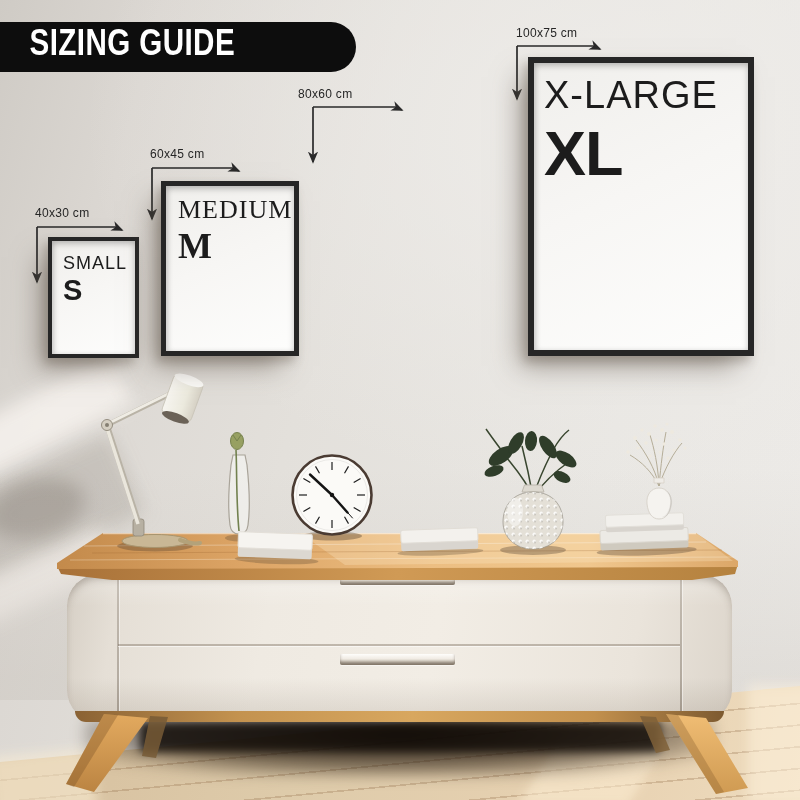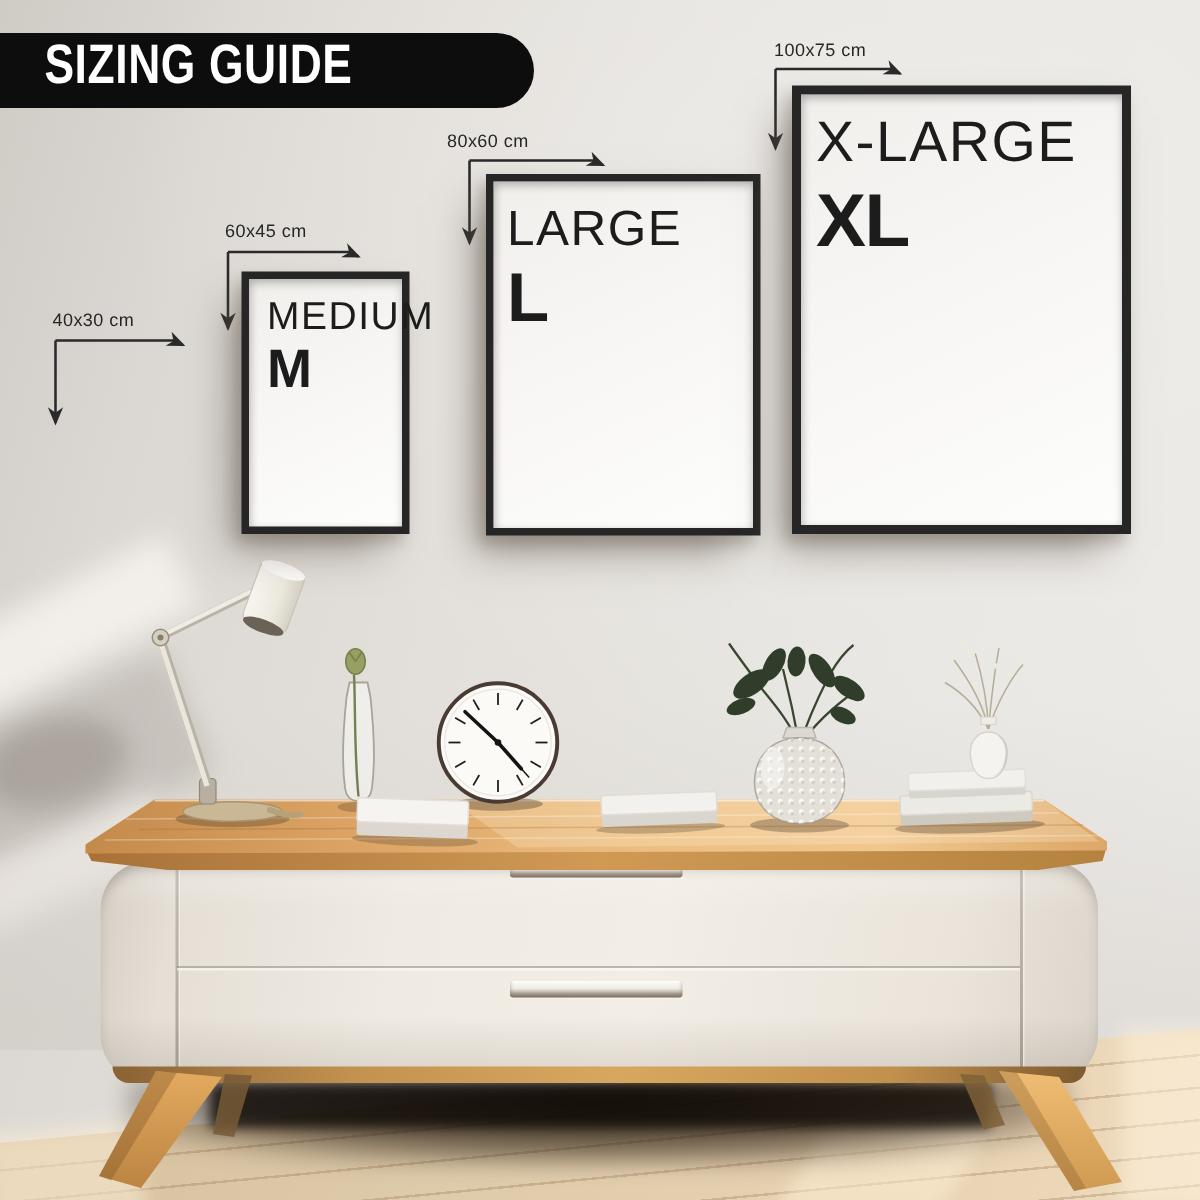--- a/index.html
+++ b/index.html
@@ -56,29 +56,29 @@
   
   .frame{position:absolute;background:var(--frame-border,#262626);
     box-shadow:-13px 15px 26px -5px rgba(96,86,74,.55),-4px 6px 9px rgba(96,86,74,.30);}
   .paper{position:absolute;background:linear-gradient(155deg,#f0efec 0%,#f7f6f4 45%,#fdfdfc 100%);
     box-shadow:inset 0 3px 6px rgba(0,0,0,.22),inset 3px 0 5px rgba(0,0,0,.07);}
   .frame .name{display:block;color:var(--label-text,#1c1c1c);letter-spacing:1px;line-height:1;}
   .frame .letter{display:block;color:var(--label-text,#1c1c1c);font-weight:700;letter-spacing:-1px;line-height:1;}
   .frame.small  {left:48px;top:237px;width:91px;height:121px;}
   .frame.small  .paper{inset:4px;padding:13px 0 0 11px;}
   .frame.small  .name{font-size:18px;} .frame.small .letter{font-size:29px;margin-top:4px;}
-  .frame.medium {left:161px;top:181px;width:112px;height:175px;}
+  .frame.medium {left:161px;top:181px;width:138px;height:175px;font-family:Liberation Serif, serif;}
   .frame.medium .paper{inset:5px;padding:11px 0 0 12px;}
   .frame.medium .name{font-size:26px;} .frame.medium .letter{font-size:36px;margin-top:5px;}
   .frame.large  {left:324px;top:116px;width:183px;height:241px;}
   .frame.large  .paper{inset:5px;padding:14px 0 0 9px;}
   .frame.large  .name{font-size:33px;} .frame.large .letter{font-size:46px;margin-top:7px;}
   .frame.xlarge {left:528px;top:57px;width:226px;height:299px;}
   .frame.xlarge .paper{inset:6px;padding:13px 11px 0 10px;}
-  .frame.xlarge .name{font-size:38px;} .frame.xlarge .letter{font-size:50px;margin-top:8px;}
+  .frame.xlarge .name{font-size:38px;} .frame.xlarge .letter{font-size:63px;margin-top:8px;}
   
   .dim{position:absolute;font-size:12px;color:var(--dimension-text,#262626);letter-spacing:.3px;}
   .dim.small {left:35px;top:206px;}
   .dim.medium{left:150px;top:147px;}
   .dim.large {left:298px;top:87px;}
   .dim.xlarge{left:516px;top:26px;}
   
   .banner{position:absolute;left:0;top:22px;width:356px;height:50px;
     background:var(--banner-bg,#0d0d0d);border-radius:0 25px 25px 0;
     display:flex;align-items:flex-start;}
@@ -304,32 +304,32 @@
       <path d="M37,227 v55" marker-end="url(#arr)"></path>
       <path d="M152,168 h80 l7,3" marker-end="url(#arr)"></path>
       <path d="M152,168 v51" marker-end="url(#arr)"></path>
       <path d="M313,107 h82 l7,3" marker-end="url(#arr)"></path>
       <path d="M313,107 v55" marker-end="url(#arr)"></path>
       <path d="M517,46 h76 l7,3" marker-end="url(#arr)"></path>
       <path d="M517,46 v53" marker-end="url(#arr)"></path>
     </g>
   </svg>
 
+  <div class="frame small">
+    <div class="paper">
+      <span class="name">SMALL</span>
+      <span class="letter">S</span>
+    </div>
+  </div>
   <div class="frame medium">
     <div class="paper">
       <span class="name">MEDIUM</span>
       <span class="letter">M</span>
     </div>
   </div>
-  <div class="frame large">
-    <div class="paper">
-      <span class="name">LARGE</span>
-      <span class="letter">L</span>
-    </div>
-  </div>
   <div class="frame xlarge">
     <div class="paper">
       <span class="name">X-LARGE</span>
       <span class="letter">XL</span>
     </div>
   </div>
 
   <div class="dim small">40x30 cm</div>
   <div class="dim medium">60x45 cm</div>
   <div class="dim large">80x60 cm</div>

